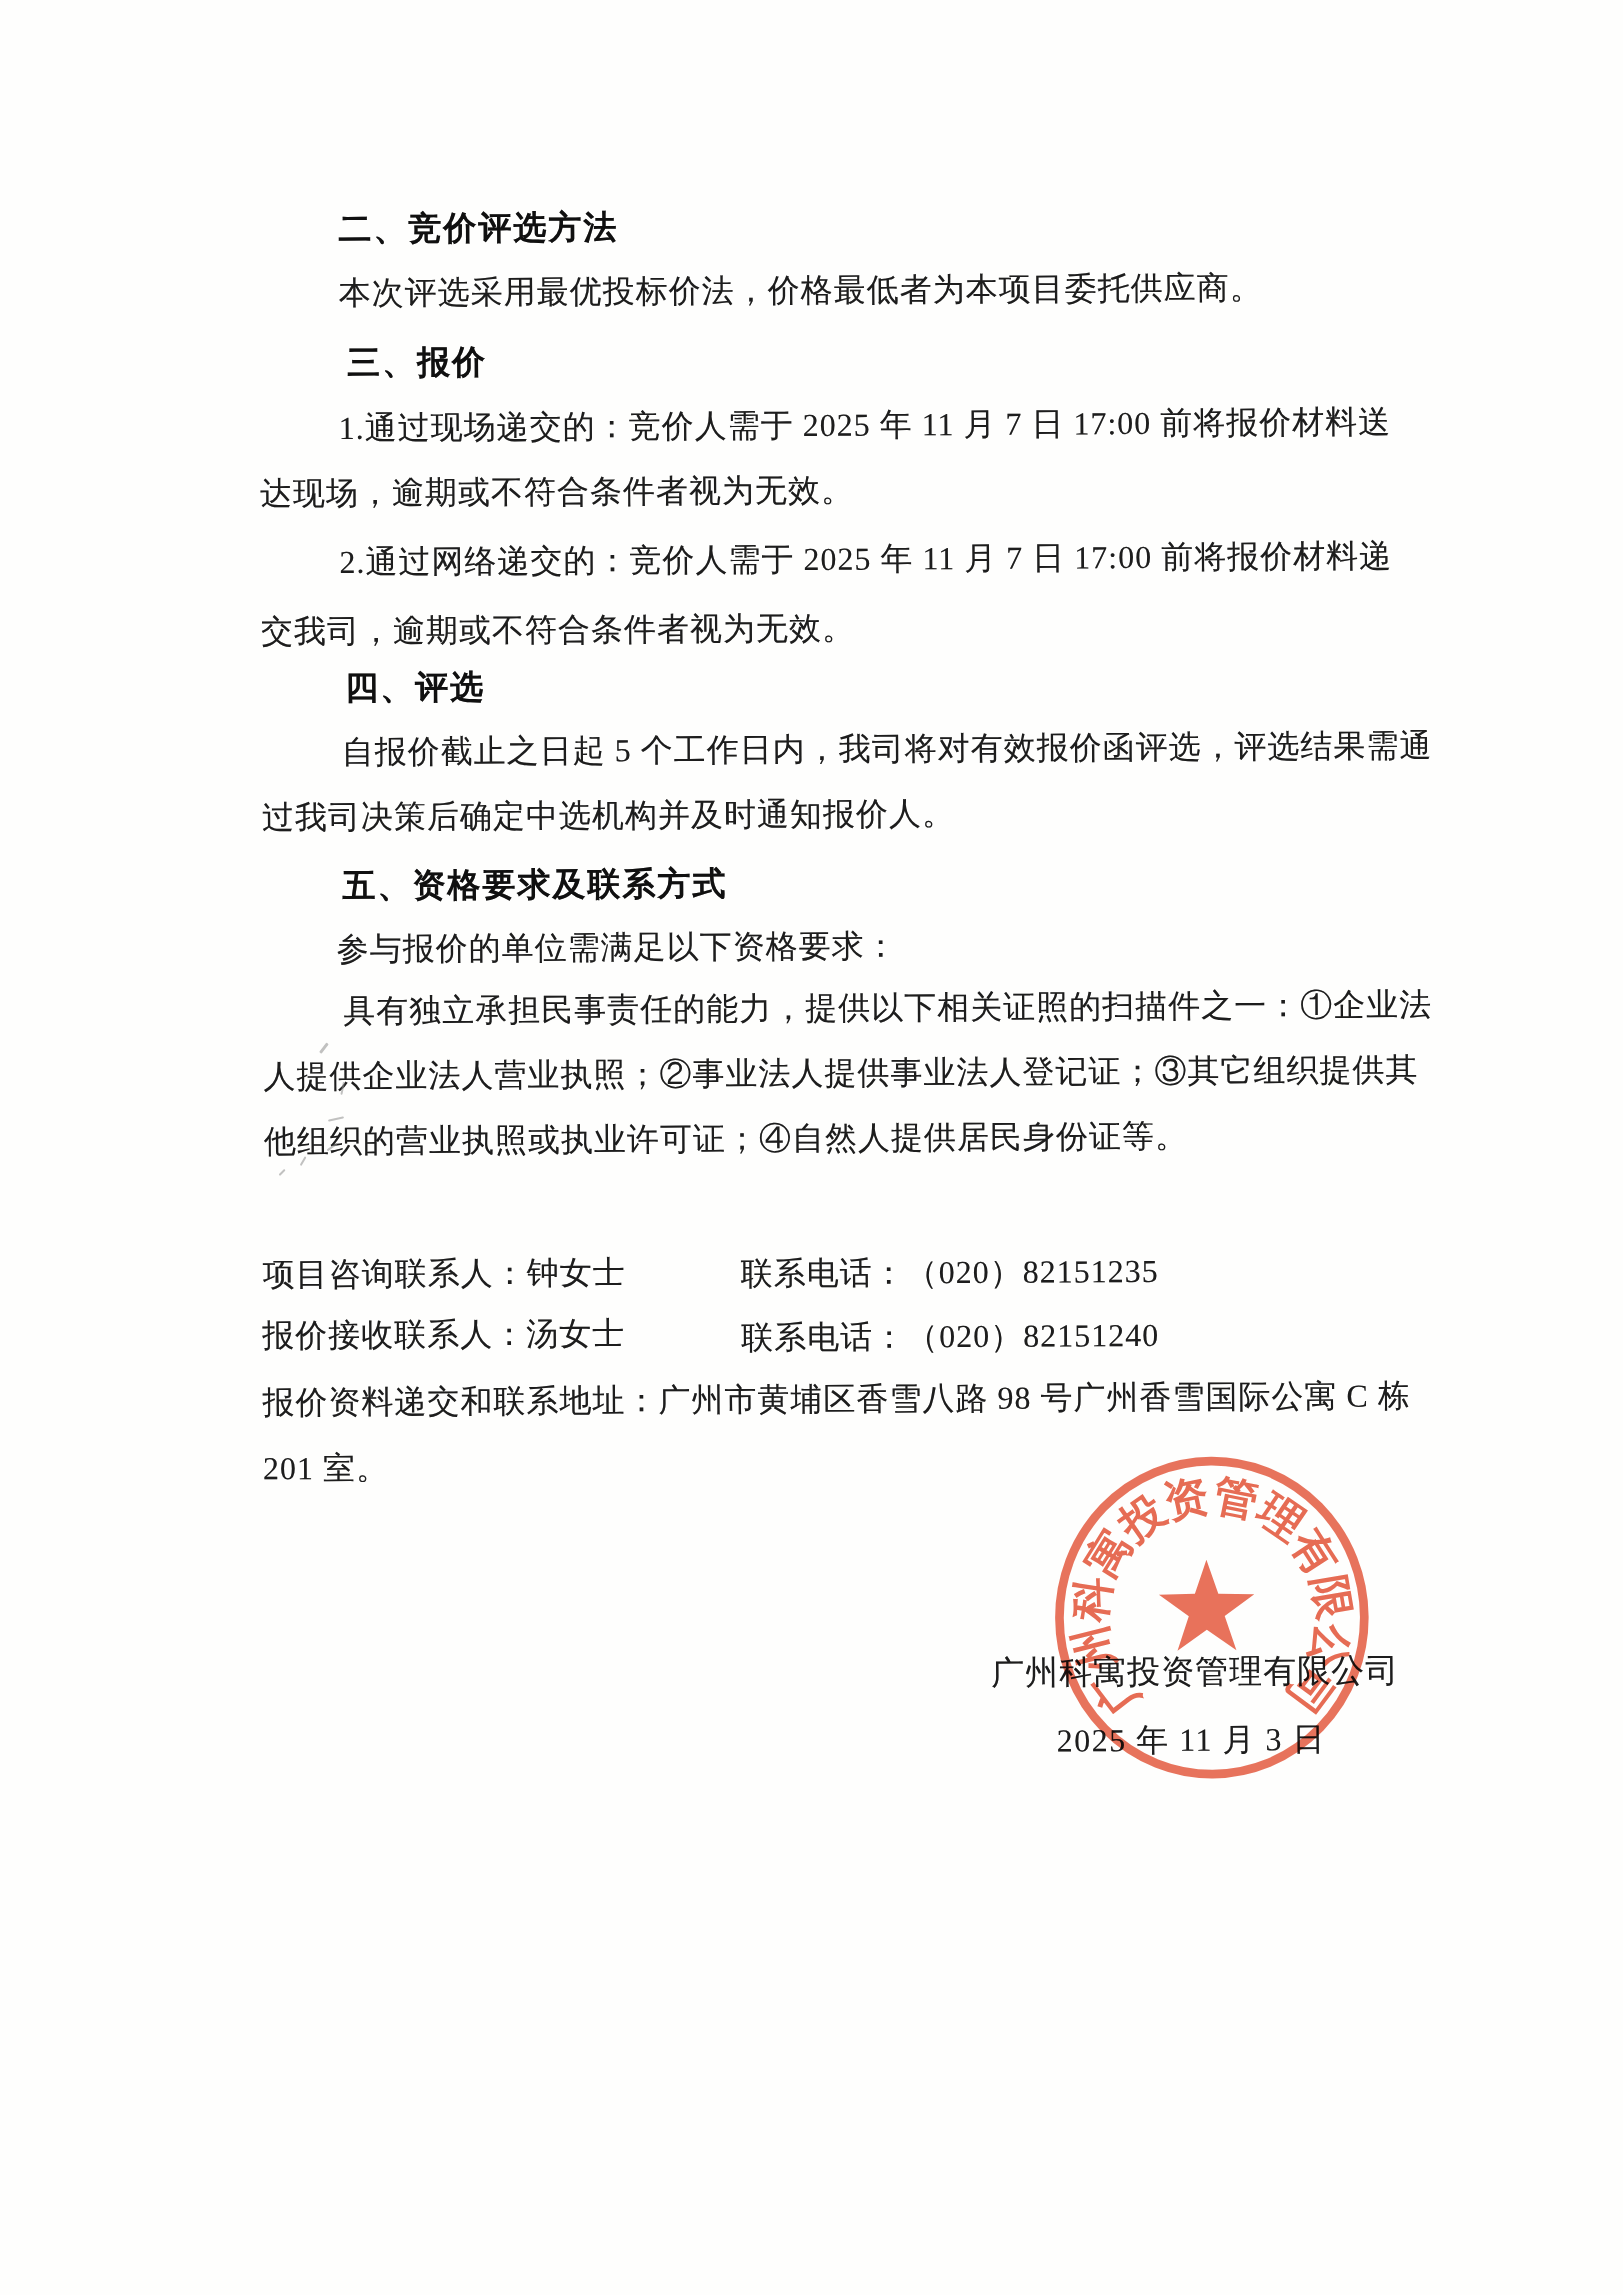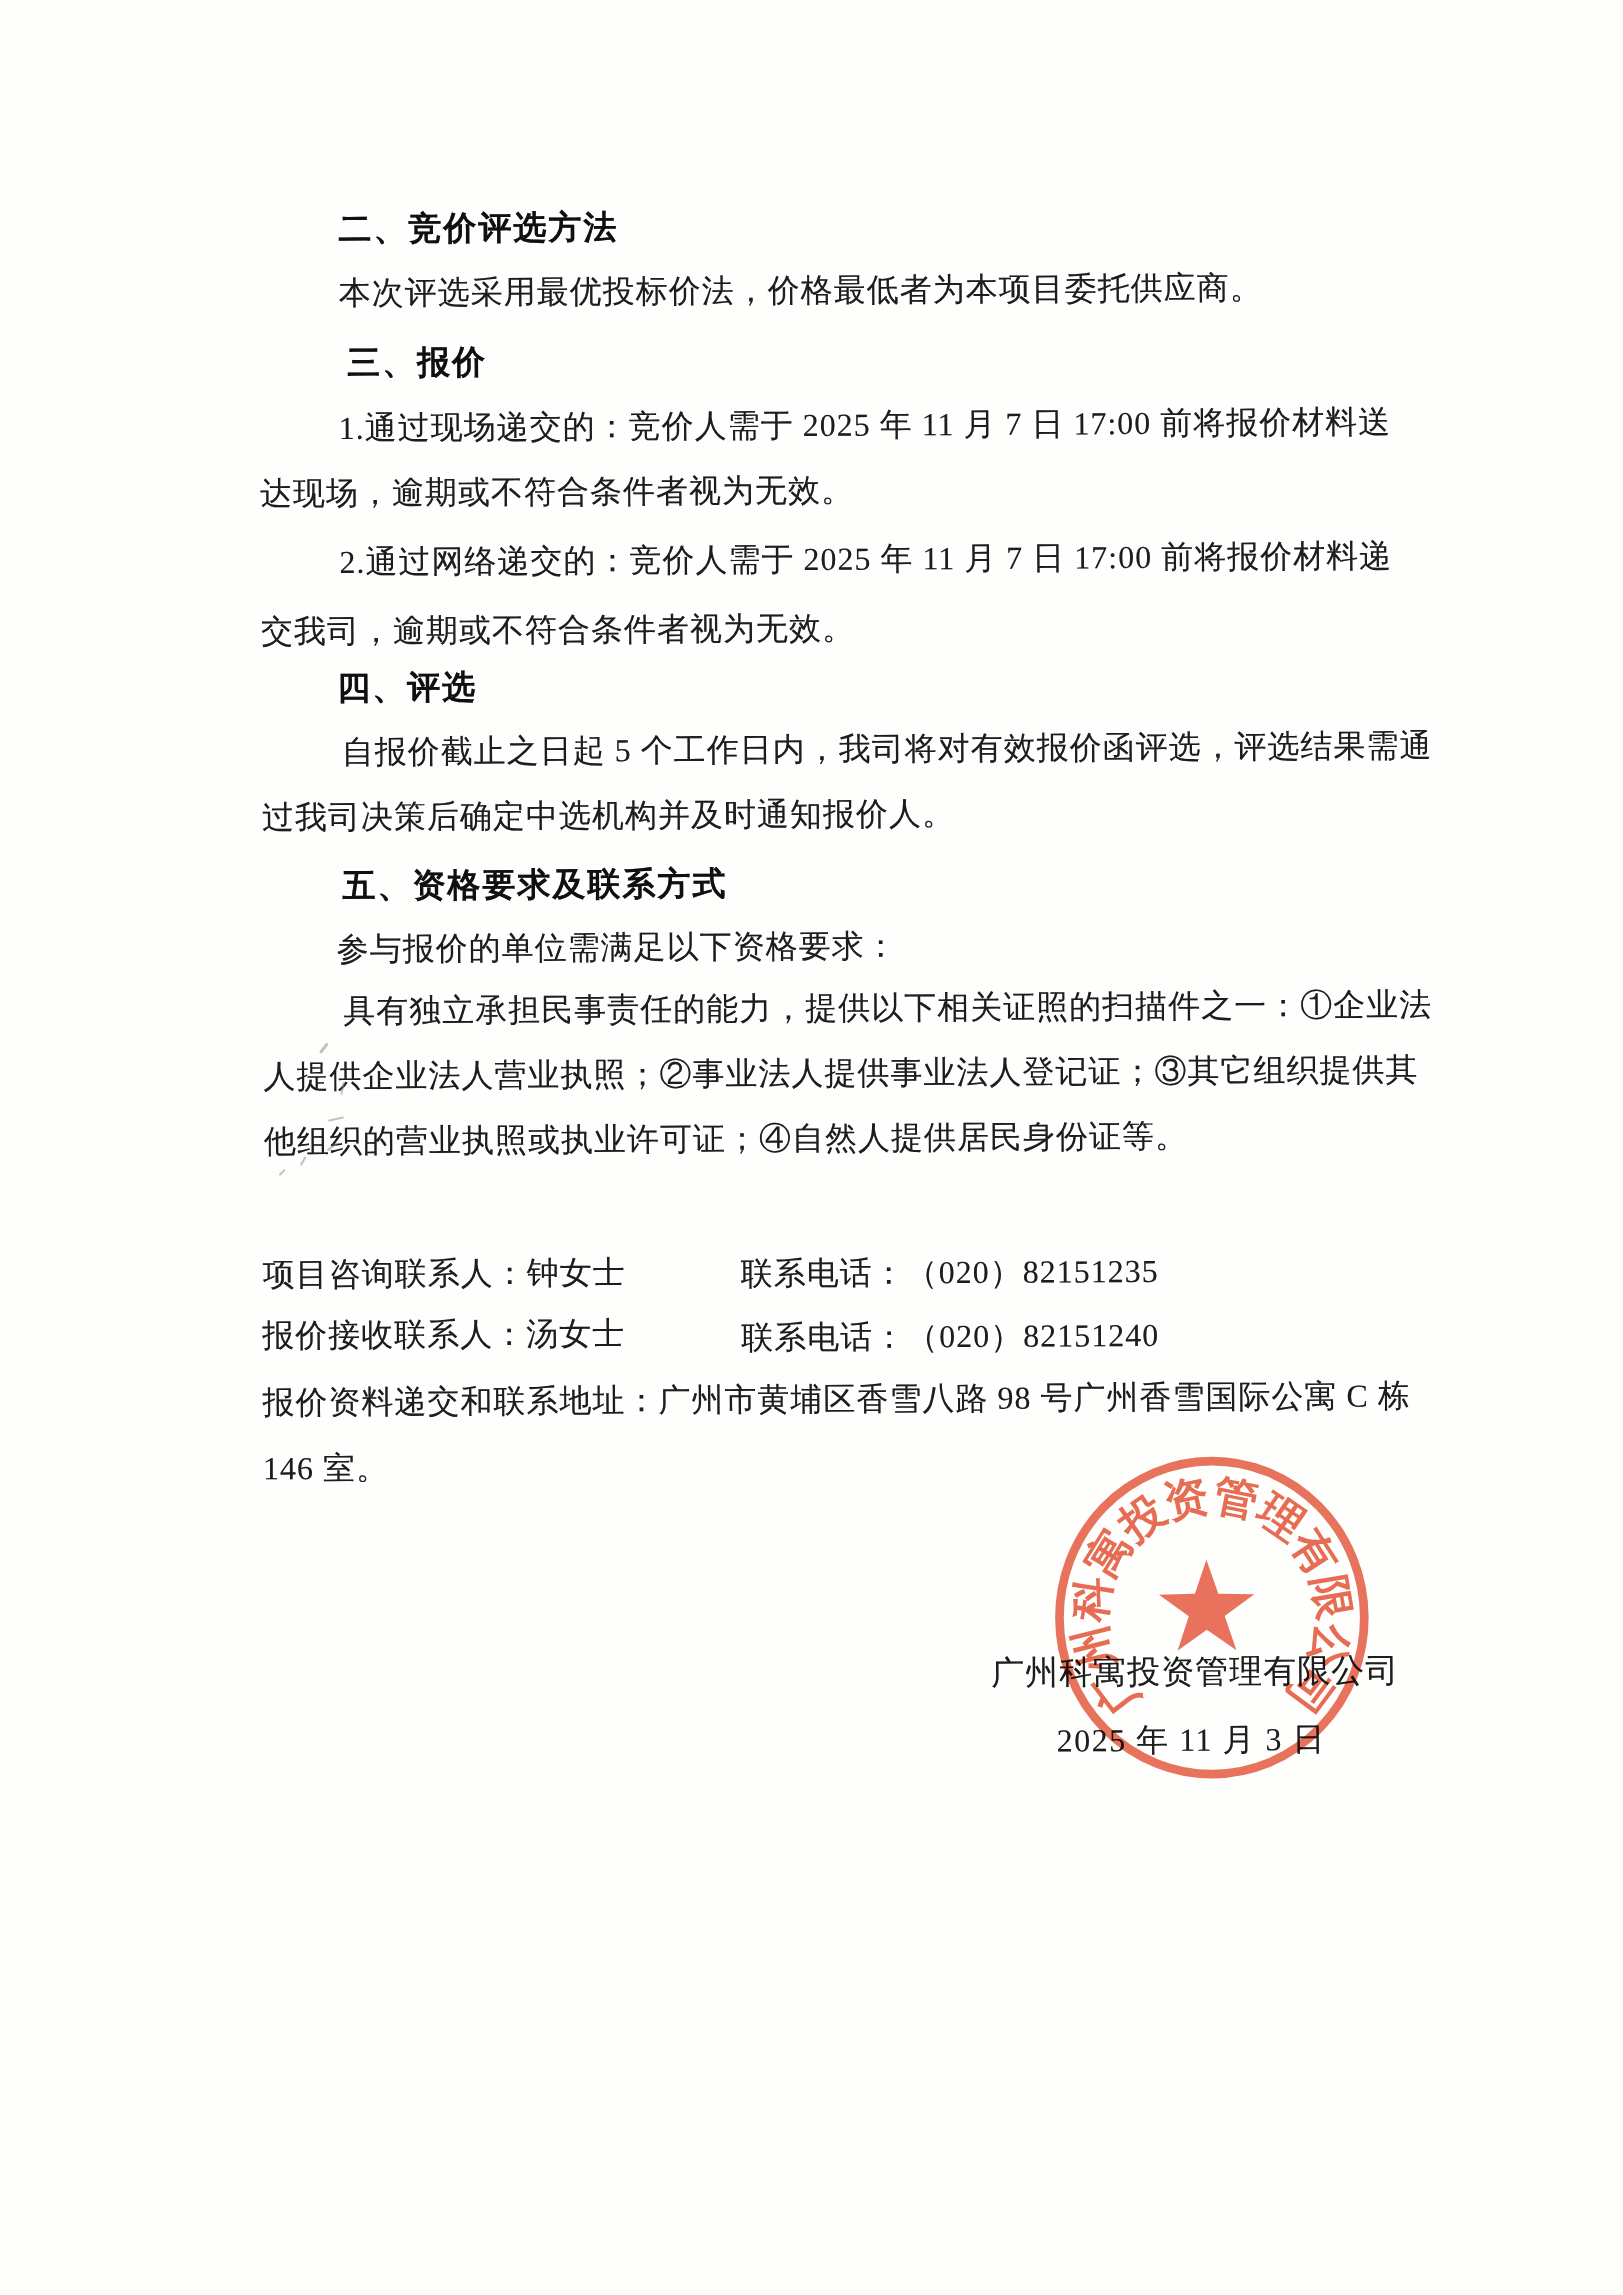--- a/index.html
+++ b/index.html
@@ -49,36 +49,36 @@
 <div class="page">
   <div class="content">
 
     <div class="line heading" style="left:344px;top:204px">二、竞价评选方法</div>
     <div class="line" style="left:344px;top:269px">本次评选采用最优投标价法，价格最低者为本项目委托供应商。</div>
     <div class="line heading" style="left:352px;top:338px">三、报价</div>
     <div class="line" style="left:343px;top:404px">1.通过现场递交的：竞价人需于 2025 年 11 月 7 日 17:00 前将报价材料送</div>
     <div class="line" style="left:264px;top:469px">达现场，逾期或不符合条件者视为无效。</div>
     <div class="line" style="left:343px;top:538px">2.通过网络递交的：竞价人需于 2025 年 11 月 7 日 17:00 前将报价材料递</div>
     <div class="line" style="left:264px;top:607px">交我司，逾期或不符合条件者视为无效。</div>
-    <div class="line heading" style="left:340px;top:663px">四、评选</div>
+    <div class="line heading" style="left:348px;top:663px">四、评选</div>
     <div class="line" style="left:344px;top:728px">自报价截止之日起 5 个工作日内，我司将对有效报价函评选，评选结果需通</div>
     <div class="line" style="left:264px;top:793px">过我司决策后确定中选机构并及时通知报价人。</div>
     <div class="line heading" style="left:344px;top:861px">五、资格要求及联系方式</div>
     <div class="line" style="left:338px;top:925px">参与报价的单位需满足以下资格要求：</div>
     <div class="line" style="left:344px;top:987px">具有独立承担民事责任的能力，提供以下相关证照的扫描件之一：①企业法</div>
     <div class="line" style="left:264px;top:1052px">人提供企业法人营业执照；②事业法人提供事业法人登记证；③其它组织提供其</div>
     <div class="line" style="left:264px;top:1117px">他组织的营业执照或执业许可证；④自然人提供居民身份证等。</div>
 
     <div class="line" style="left:262px;top:1250px">项目咨询联系人：钟女士</div>
     <div class="line" style="left:740px;top:1252px">联系电话：（020）82151235</div>
     <div class="line" style="left:261px;top:1311px">报价接收联系人：汤女士</div>
     <div class="line" style="left:740px;top:1316px">联系电话：（020）82151240</div>
 
     <div class="line" style="left:261px;top:1378px">报价资料递交和联系地址：广州市黄埔区香雪八路 98 号广州香雪国际公寓 C 栋</div>
-    <div class="line" style="left:261px;top:1444px">146 室。</div>
+    <div class="line" style="left:261px;top:1444px">201 室。</div>
 
     <div class="line sig" style="left:988px;top:1652px">广州科寓投资管理有限公司</div>
     <div class="line date-line" style="left:1053px;top:1721px">2025 年 11 月 3 日</div>
 
     <div class="speck" style="left:323px;top:1039px;width:2.6px;height:12.3px;transform:rotate(38deg)"></div>
     <div class="speck" style="left:342px;top:1079px;width:2px;height:13.3px;transform:rotate(12deg)"></div>
     <div class="speck" style="left:335px;top:1108px;width:2px;height:16.4px;transform:rotate(78deg)"></div>
     <div class="speck" style="left:331px;top:1138px;width:2px;height:12.3px;transform:rotate(55deg)"></div>
     <div class="speck" style="left:302px;top:1153px;width:2px;height:10.2px;transform:rotate(30deg)"></div>
     <div class="speck" style="left:281px;top:1165px;width:1.5px;height:8.2px;transform:rotate(45deg)"></div>

